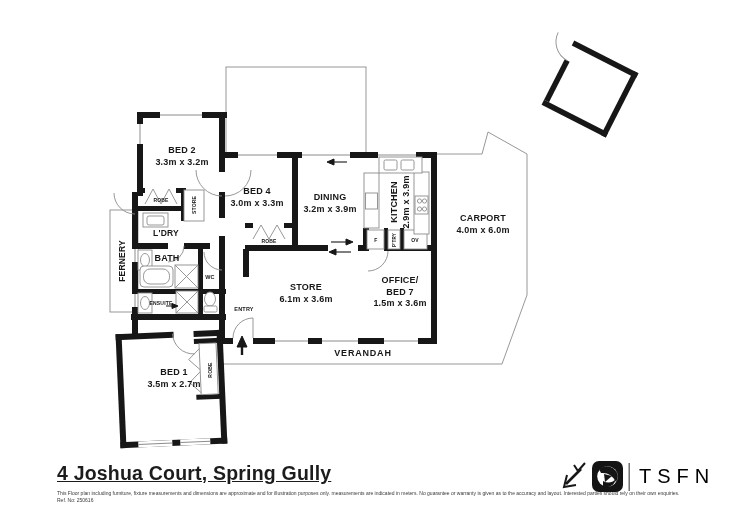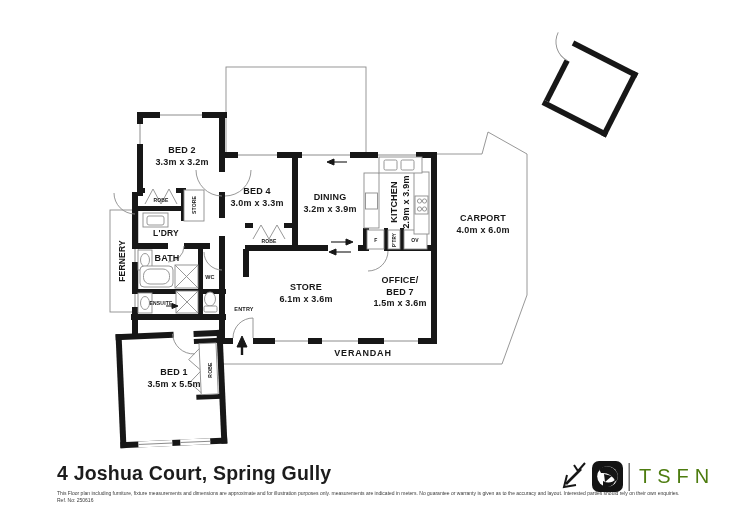--- a/index.html
+++ b/index.html
@@ -7,25 +7,25 @@
         font-family:"Liberation Sans",sans-serif;color:#171717;}
   .lbl{position:absolute;transform:translate(-50%,-50%);text-align:center;font-weight:700;
        color:#171717;white-space:nowrap;line-height:12px;letter-spacing:.2px;}
   .rot{transform:translate(-50%,-50%) rotate(-90deg);}
   .fs9{font-size:9px;}
   .fs8{font-size:8.5px;}
   .fs5{font-size:5px;line-height:6px;}
   .fs55{font-size:5.5px;line-height:6px;}
   .fs45{font-size:4.5px;line-height:5px;}
   .lh11 > div{line-height:11.5px;}
-  #title{position:absolute;left:57px;top:462px;font-size:19.5px;font-weight:600;color:#1c1c1c;letter-spacing:.2px;}
+  #title{position:absolute;left:57px;top:462px;font-size:19.5px;font-weight:600;color:#1c1c1c;letter-spacing:.2px;text-decoration:underline;}
   #disclaimer{position:absolute;left:57px;top:490px;font-size:5px;color:#3a3a3a;white-space:nowrap;}
   #refno{position:absolute;left:57px;top:497px;font-size:5px;color:#3a3a3a;}
   #brand{position:absolute;left:555px;top:458px;width:160px;height:40px;}
-  #tsfn-text{position:absolute;left:84px;top:7px;font-size:20px;letter-spacing:6px;color:#4d7c0f;font-weight:400;}
+  #tsfn-text{position:absolute;left:84px;top:7px;font-size:20px;letter-spacing:6px;color:#000000;font-weight:400;}
 </style>
 </head>
 <body>
 
 <div id="page">
 
   <svg width="750" height="530" viewBox="0 0 750 530" style="position:absolute;left:0;top:0">
 
     <g fill="#ffffff" stroke="#8c8c8c" stroke-width="0.9">
       <rect x="226" y="67" width="140" height="87"></rect>
@@ -202,21 +202,21 @@
     <div>STORE</div>
       <div>6.1m x 3.6m</div>
   </div>
   <div class="lbl fs9 lh11" style="left:400px;top:292px">
     <div>OFFICE/</div>
       <div>BED 7</div>
       <div>1.5m x 3.6m</div>
   </div>
   <div class="lbl fs9" style="left:174px;top:378px">
     <div>BED 1</div>
-      <div>3.5m x 5.5m</div>
+      <div>3.5m x 2.7m</div>
   </div>
   <div class="lbl fs9" style="left:363px;top:353px;letter-spacing:.8px">VERANDAH</div>
   <div class="lbl fs8 rot" style="left:122px;top:261px">FERNERY</div>
   <div class="lbl fs8" style="left:166px;top:233px">L'DRY</div>
   <div class="lbl fs9" style="left:167px;top:258px">BATH</div>
   <div class="lbl fs5" style="left:161px;top:303px">ENSUITE</div>
   <div class="lbl fs55" style="left:210px;top:277px">WC</div>
   <div class="lbl fs55" style="left:244px;top:309px">ENTRY</div>
   <div class="lbl fs5" style="left:161px;top:200px">ROBE</div>
   <div class="lbl fs5" style="left:269px;top:241px">ROBE</div>

